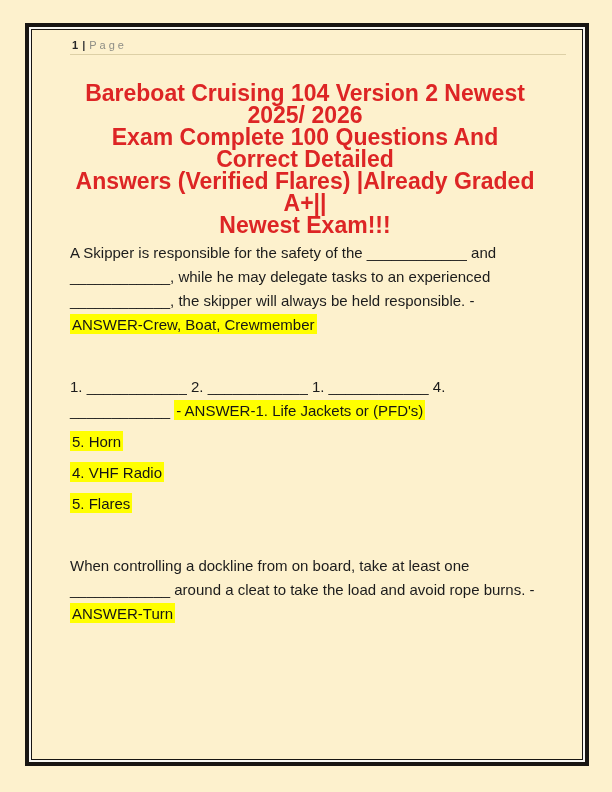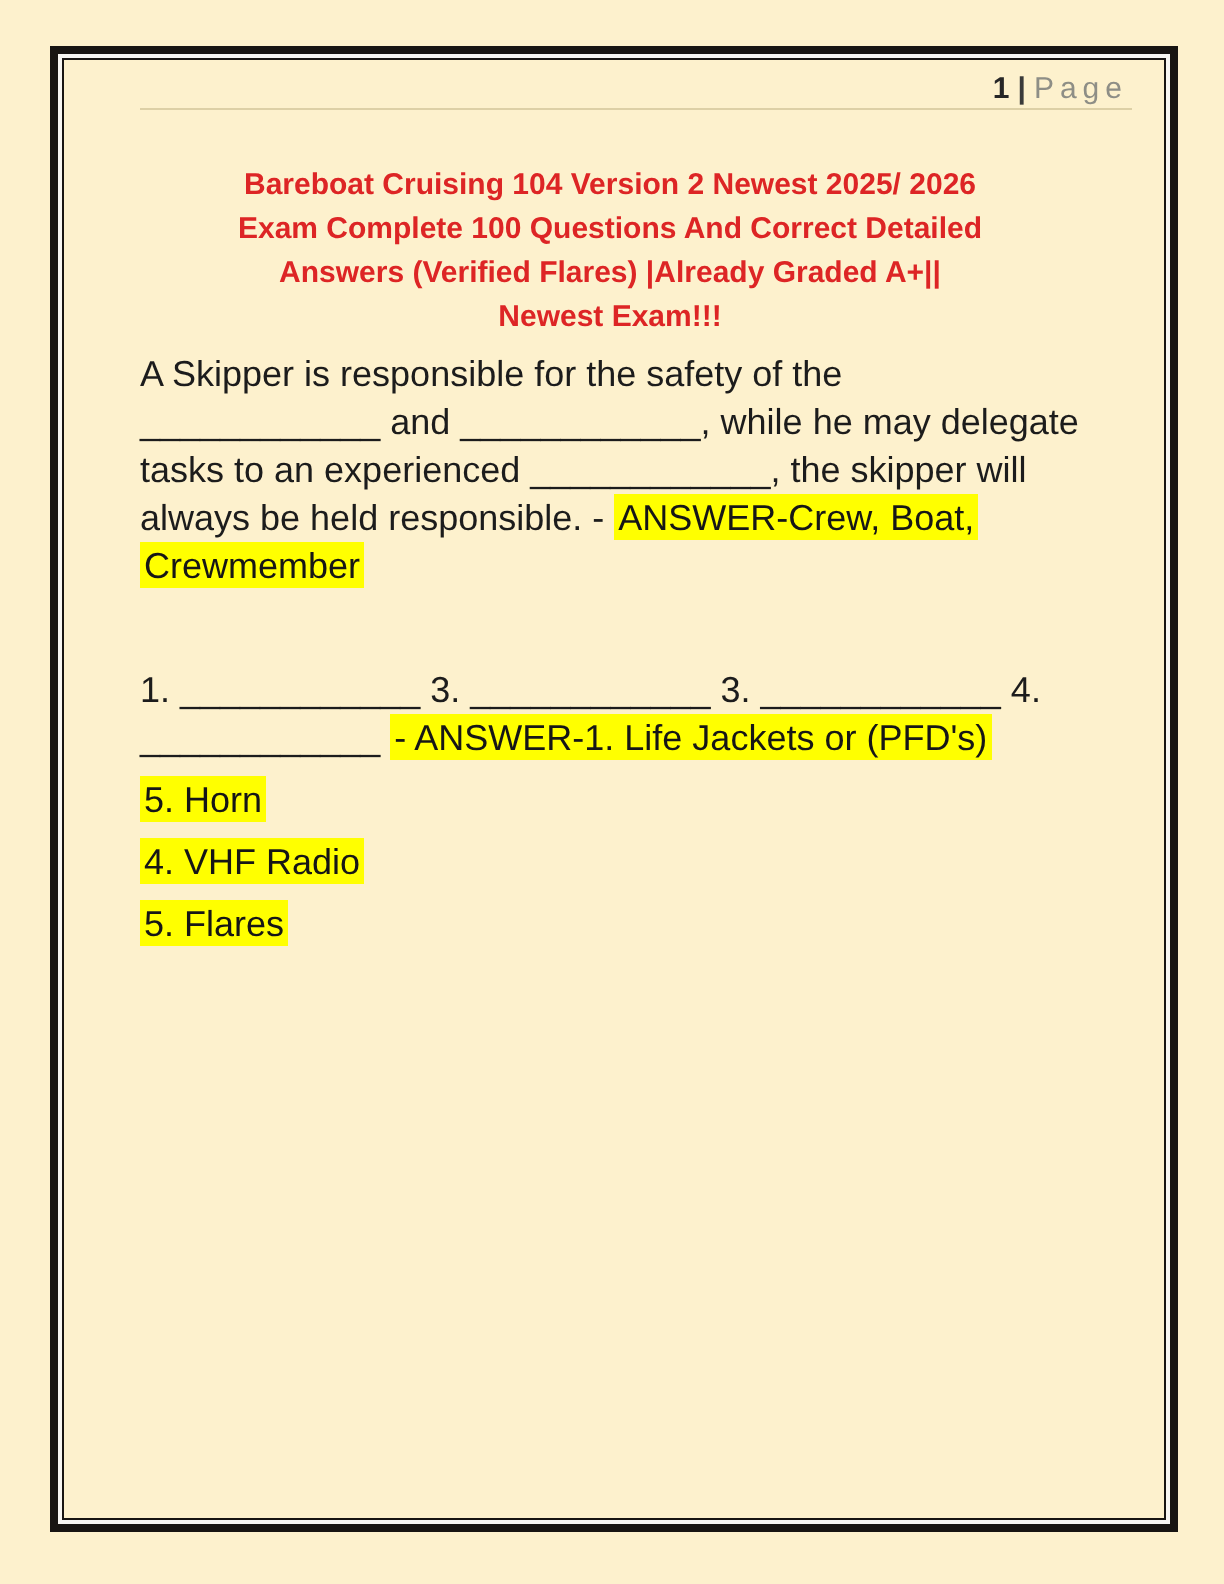--- a/index.html
+++ b/index.html
@@ -17,39 +17,38 @@
     height: 731px;
     background: #fdf1cd;
     border: 1px solid #181512;
     box-shadow: 0 0 0 2px #f7f6f2, 0 0 0 6px #181512;
     padding: 0 42px 0 38px;
   }
   .header {
     padding: 9px 2px 3px 2px;
     margin-right: -26px;
     border-bottom: 1px solid #ddd0a6;
-    font-size: 15px;
+    font-size: 11px;
     line-height: 12px;
     color: #1c1c1c;
-    text-align: right;
   }
   .header .pnum { font-weight: bold; color: #262626; }
   .header .psep { font-weight: bold; color: #3a3a3a; margin: 0 4px; }
   .header .plabel { color: #8e8e86; letter-spacing: 3px; }
   .title {
     margin: 27px 0 5px 0;
     text-align: center;
     color: #dd2525;
-    font-size: 15px;
+    font-size: 23px;
     line-height: 22px;
     font-weight: bold;
   }
   .docbody p.para {
     margin: 0 0 7px 0;
-    font-size: 18px;
+    font-size: 15px;
     line-height: 24px;
     color: #1c1c1c;
   }
   .docbody mark.hl {
     background: #ffff00;
     color: #161616;
     padding: 2px 2px 1px 2px;
     box-decoration-break: clone;
     -webkit-box-decoration-break: clone;
   }
@@ -65,19 +64,20 @@
   <div class="title">
       <div>Bareboat Cruising 104 Version 2 Newest 2025/ 2026</div>
       <div>Exam Complete 100 Questions And Correct Detailed</div>
       <div>Answers (Verified Flares) |Already Graded A+||</div>
       <div>Newest Exam!!!</div>
     </div>
 
   <div class="docbody">
       <p class="para"><span>A Skipper is responsible for the safety of the ____________ and ____________, while he may delegate tasks to an experienced ____________, the skipper will always be held responsible. - </span><mark class="hl">ANSWER-Crew, Boat, Crewmember</mark></p>
       <p class="para">&nbsp;</p>
-      <p class="para"><span>1. ____________ 3. ____________ 3. ____________ 4. ____________ </span><mark class="hl">- ANSWER-1. Life Jackets or (PFD's)</mark></p>
+      <p class="para"><span>1. ____________ 2. ____________ 1. ____________ 4. ____________ </span><mark class="hl">- ANSWER-1. Life Jackets or (PFD's)</mark></p>
       <p class="para"><mark class="hl">5. Horn</mark></p>
       <p class="para"><mark class="hl">4. VHF Radio</mark></p>
       <p class="para"><mark class="hl">5. Flares</mark></p>
       <p class="para">&nbsp;</p>
+      <p class="para"><span>When controlling a dockline from on board, take at least one ____________ around a cleat to take the load and avoid rope burns. - </span><mark class="hl">ANSWER-Turn</mark></p>
     </div>
 </div>
 
 </body></html>

